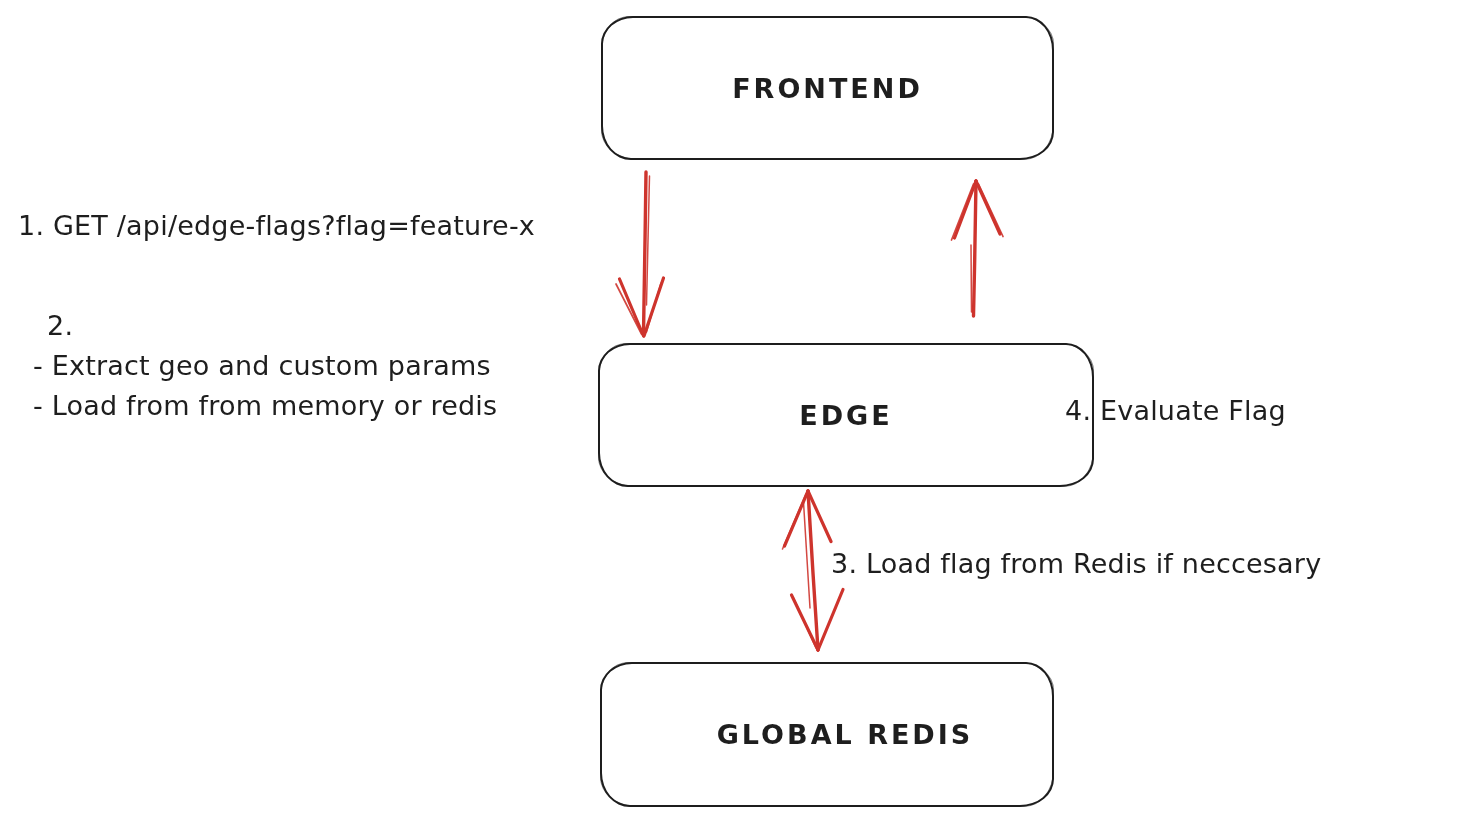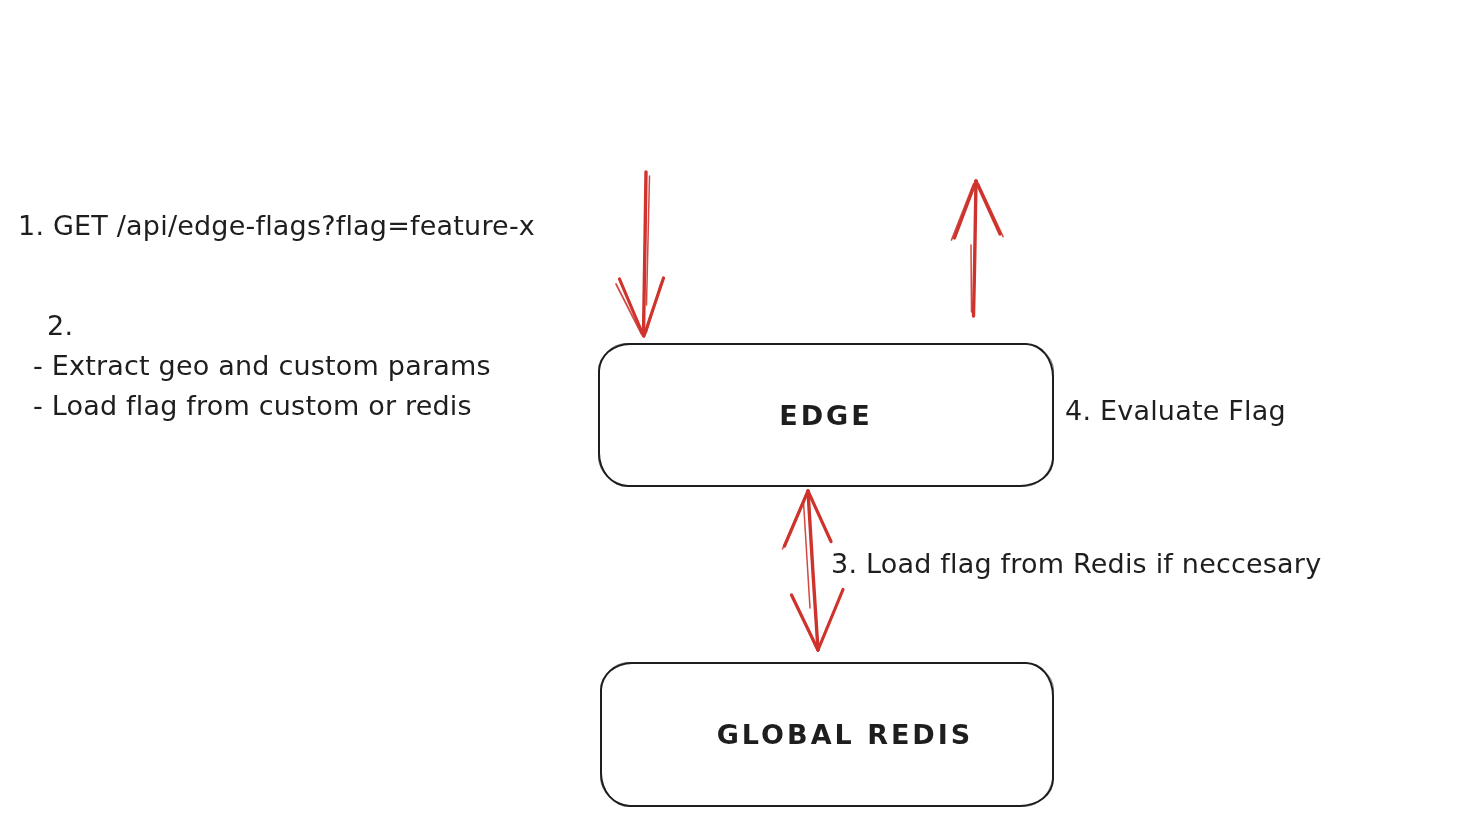--- a/index.html
+++ b/index.html
@@ -49,21 +49,21 @@
     opacity: 0.55;
     pointer-events: none;
   }
   .node-label {
     font-size: 27px;
     font-weight: 600;
     letter-spacing: 3px;
     white-space: nowrap;
   }
   .node-frontend     { left: 601px; top: 16px;  width: 453px; height: 144px; }
-  .node-edge         { left: 598px; top: 343px; width: 456px; height: 144px; }
+  .node-edge         { left: 598px; top: 343px; width: 496px; height: 144px; }
   .node-global-redis { left: 600px; top: 662px; width: 454px; height: 145px; padding-left: 36px; }
 
   .note {
     position: absolute;
     font-size: 27px;
     font-weight: 400;
     white-space: nowrap;
     letter-spacing: 0.2px;
   }
   .note-step1 { left: 18px;   top: 210px; }
@@ -103,35 +103,38 @@
       <path d="M803.5 502 C806 545, 808 578, 810 608" stroke-width="1.5" opacity="0.9"></path>
       <path d="M808 491 L784.5 546" stroke-width="3.2"></path>
       <path d="M806 494 L782.5 549" stroke-width="1.6" opacity="0.85"></path>
       <path d="M808 491 L831 541.5" stroke-width="3.2"></path>
       <path d="M818 650 L791.5 595" stroke-width="3.2"></path>
       <path d="M816 648 L793.5 598" stroke-width="1.6" opacity="0.85"></path>
       <path d="M818 650 L843 589.5" stroke-width="3.2"></path>
     </g>
   </svg>
 
+  <div class="node node-frontend">
+    <span class="node-label">FRONTEND</span>
+  </div>
 
   <div class="node node-edge">
     <span class="node-label">EDGE</span>
   </div>
 
   <div class="node node-global-redis">
     <span class="node-label">GLOBAL REDIS</span>
   </div>
 
   <div class="note note-step1">1. GET /api/edge-flags?flag=feature-x</div>
 
   <div class="note note-step2">
     <div class="step2-num">2.</div>
     <div>- Extract geo and custom params</div>
-    <div>- Load flag from custom or redis</div>
+    <div>- Load from from memory or redis</div>
   </div>
 
   <div class="note note-step3">3. Load flag from Redis if neccesary</div>
 
   <div class="note note-step4">4. Evaluate Flag</div>
 
 
 </div>
 
 </body></html>

